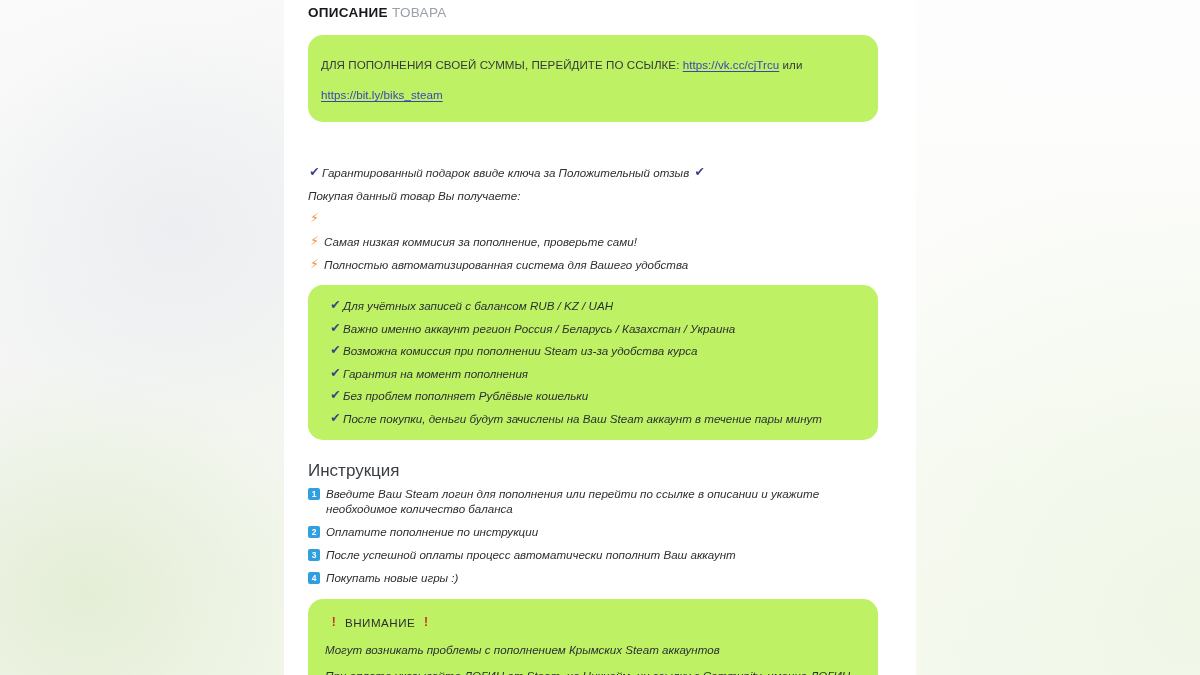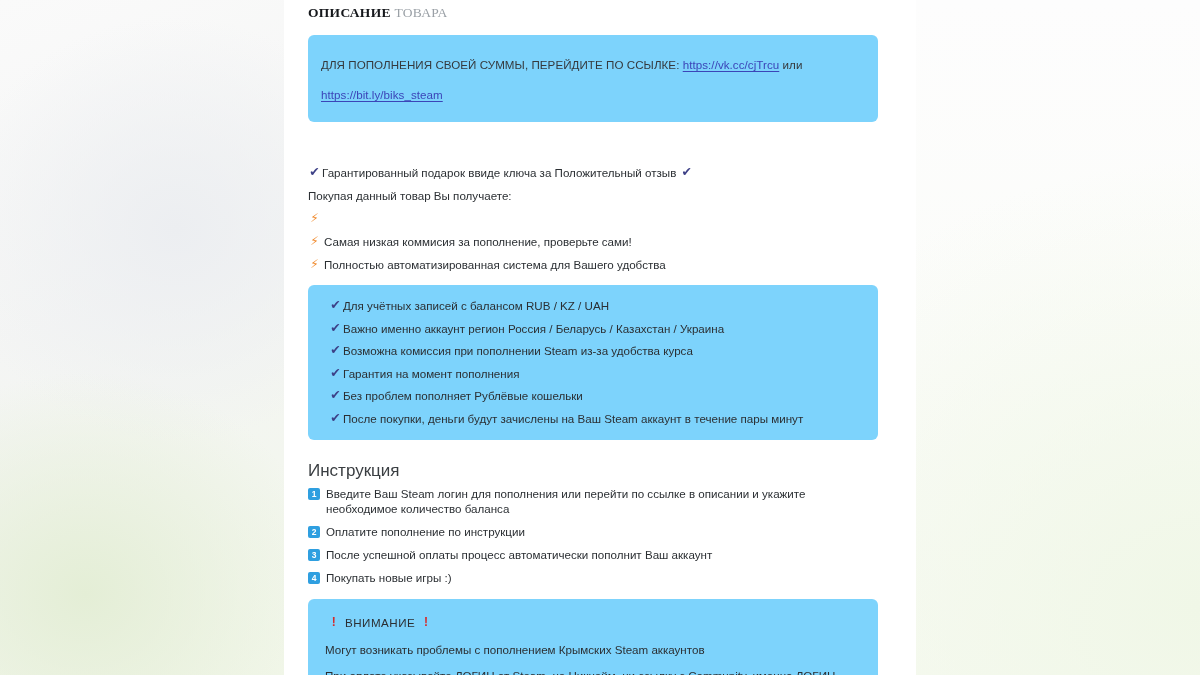--- a/index.html
+++ b/index.html
@@ -57,31 +57,30 @@
 
   
   .page-title {
     font-size: 13.5px;
     letter-spacing: .3px;
     line-height: 21px;
     padding-top: 2px;
     color: #9aa0a6;
     font-weight: 400;
     white-space: nowrap;
-    font-family: Liberation Serif, serif;
   }
   .page-title .strong {
     font-weight: 700;
     color: #16181c;
   }
 
   
   .green-box {
-    background: #7dd3fc;
-    border-radius: 6px;
+    background: #bef264;
+    border-radius: 15px;
     width: 570px;
   }
   .box-link {
     margin-top: 12px;
     padding: 22px 13px 20px 13px;
   }
   .box-features {
     margin-top: 0;
     padding: 13px 13px 14px 21px;
   }
@@ -91,21 +90,21 @@
   }
 
   
   .row {
     display: flex;
     align-items: flex-start;
     font-size: 11.6px;
     line-height: 15px;
     color: #2b2f33;
   }
-  .txt { color: #2b2f33; }
+  .txt { color: #2b2f33; font-style: italic; }
 
   .link-line {
     font-size: 11.6px;
     line-height: 15px;
     color: #35393d;
     letter-spacing: .05px;
   }
   .link-line + .link-line { margin-top: 15px; }
   a.ext-link {
     color: #3b45b8;

